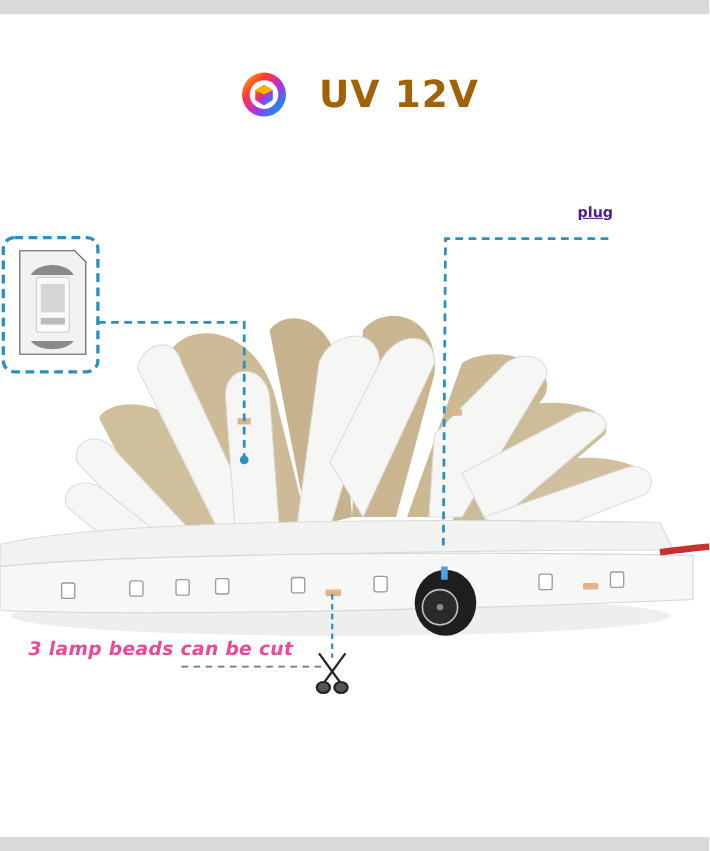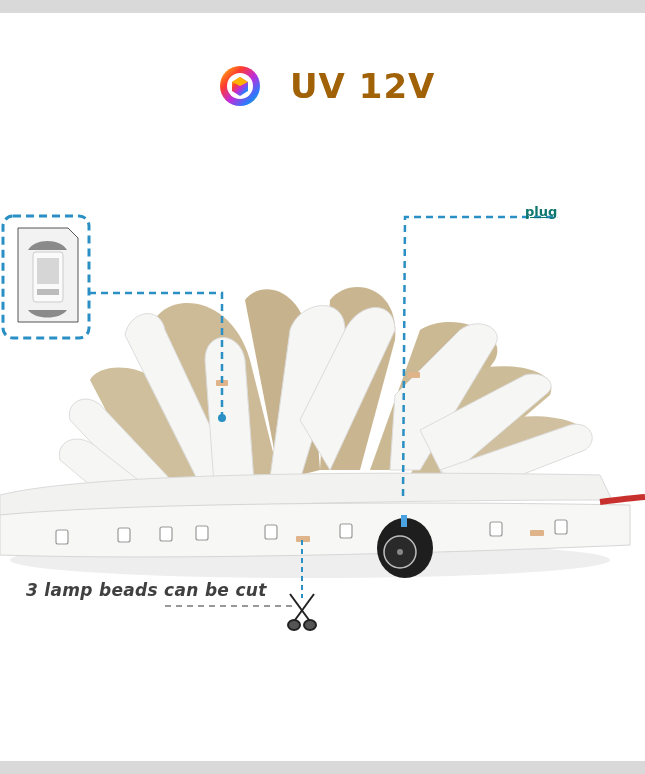--- a/index.html
+++ b/index.html
@@ -1,22 +1,22 @@
 <!DOCTYPE html>
 <html><head>
 <meta charset="utf-8">
 <style>
   html,body{margin:0;padding:0;}
   body{width:645px;height:774px;position:relative;overflow:hidden;background:#ffffff;font-family:"DejaVu Sans",sans-serif;}
   .band-top{position:absolute;left:0;top:0;width:645px;height:13px;background:#d9d9d9;}
   .band-bottom{position:absolute;left:0;top:761px;width:645px;height:13px;background:#d9d9d9;}
   .title-wrap{position:absolute;left:218px;top:64px;height:44px;display:flex;align-items:center;}
   .title-text{margin-left:28px;font-family:"DejaVu Sans",sans-serif;font-weight:bold;font-size:34px;color:#a16207;letter-spacing:1px;}
-  .plug-label{position:absolute;left:525px;top:204px;font-family:"DejaVu Sans",sans-serif;font-weight:bold;font-size:13px;color:#0f766e;text-decoration:underline;}
-  .cut-label{position:absolute;left:26px;top:580px;font-family:"DejaVu Sans",sans-serif;font-weight:bold;font-style:italic;font-size:17px;color:#404040;letter-spacing:0.3px;}
+  .plug-label{position:absolute;left:525px;top:186px;font-family:"DejaVu Sans",sans-serif;font-weight:bold;font-size:13px;color:#4c1d95;text-decoration:underline;}
+  .cut-label{position:absolute;left:26px;top:580px;font-family:"DejaVu Sans",sans-serif;font-weight:bold;font-style:italic;font-size:17px;color:#ec4899;letter-spacing:0.3px;}
   svg.art{position:absolute;left:0;top:0;}
 </style>
 </head>
 <body>
 
 <div class="band-top"></div>
 <div class="band-bottom"></div>
 
 <div class="title-wrap">
   <svg width="44" height="44" viewBox="0 0 44 44">

